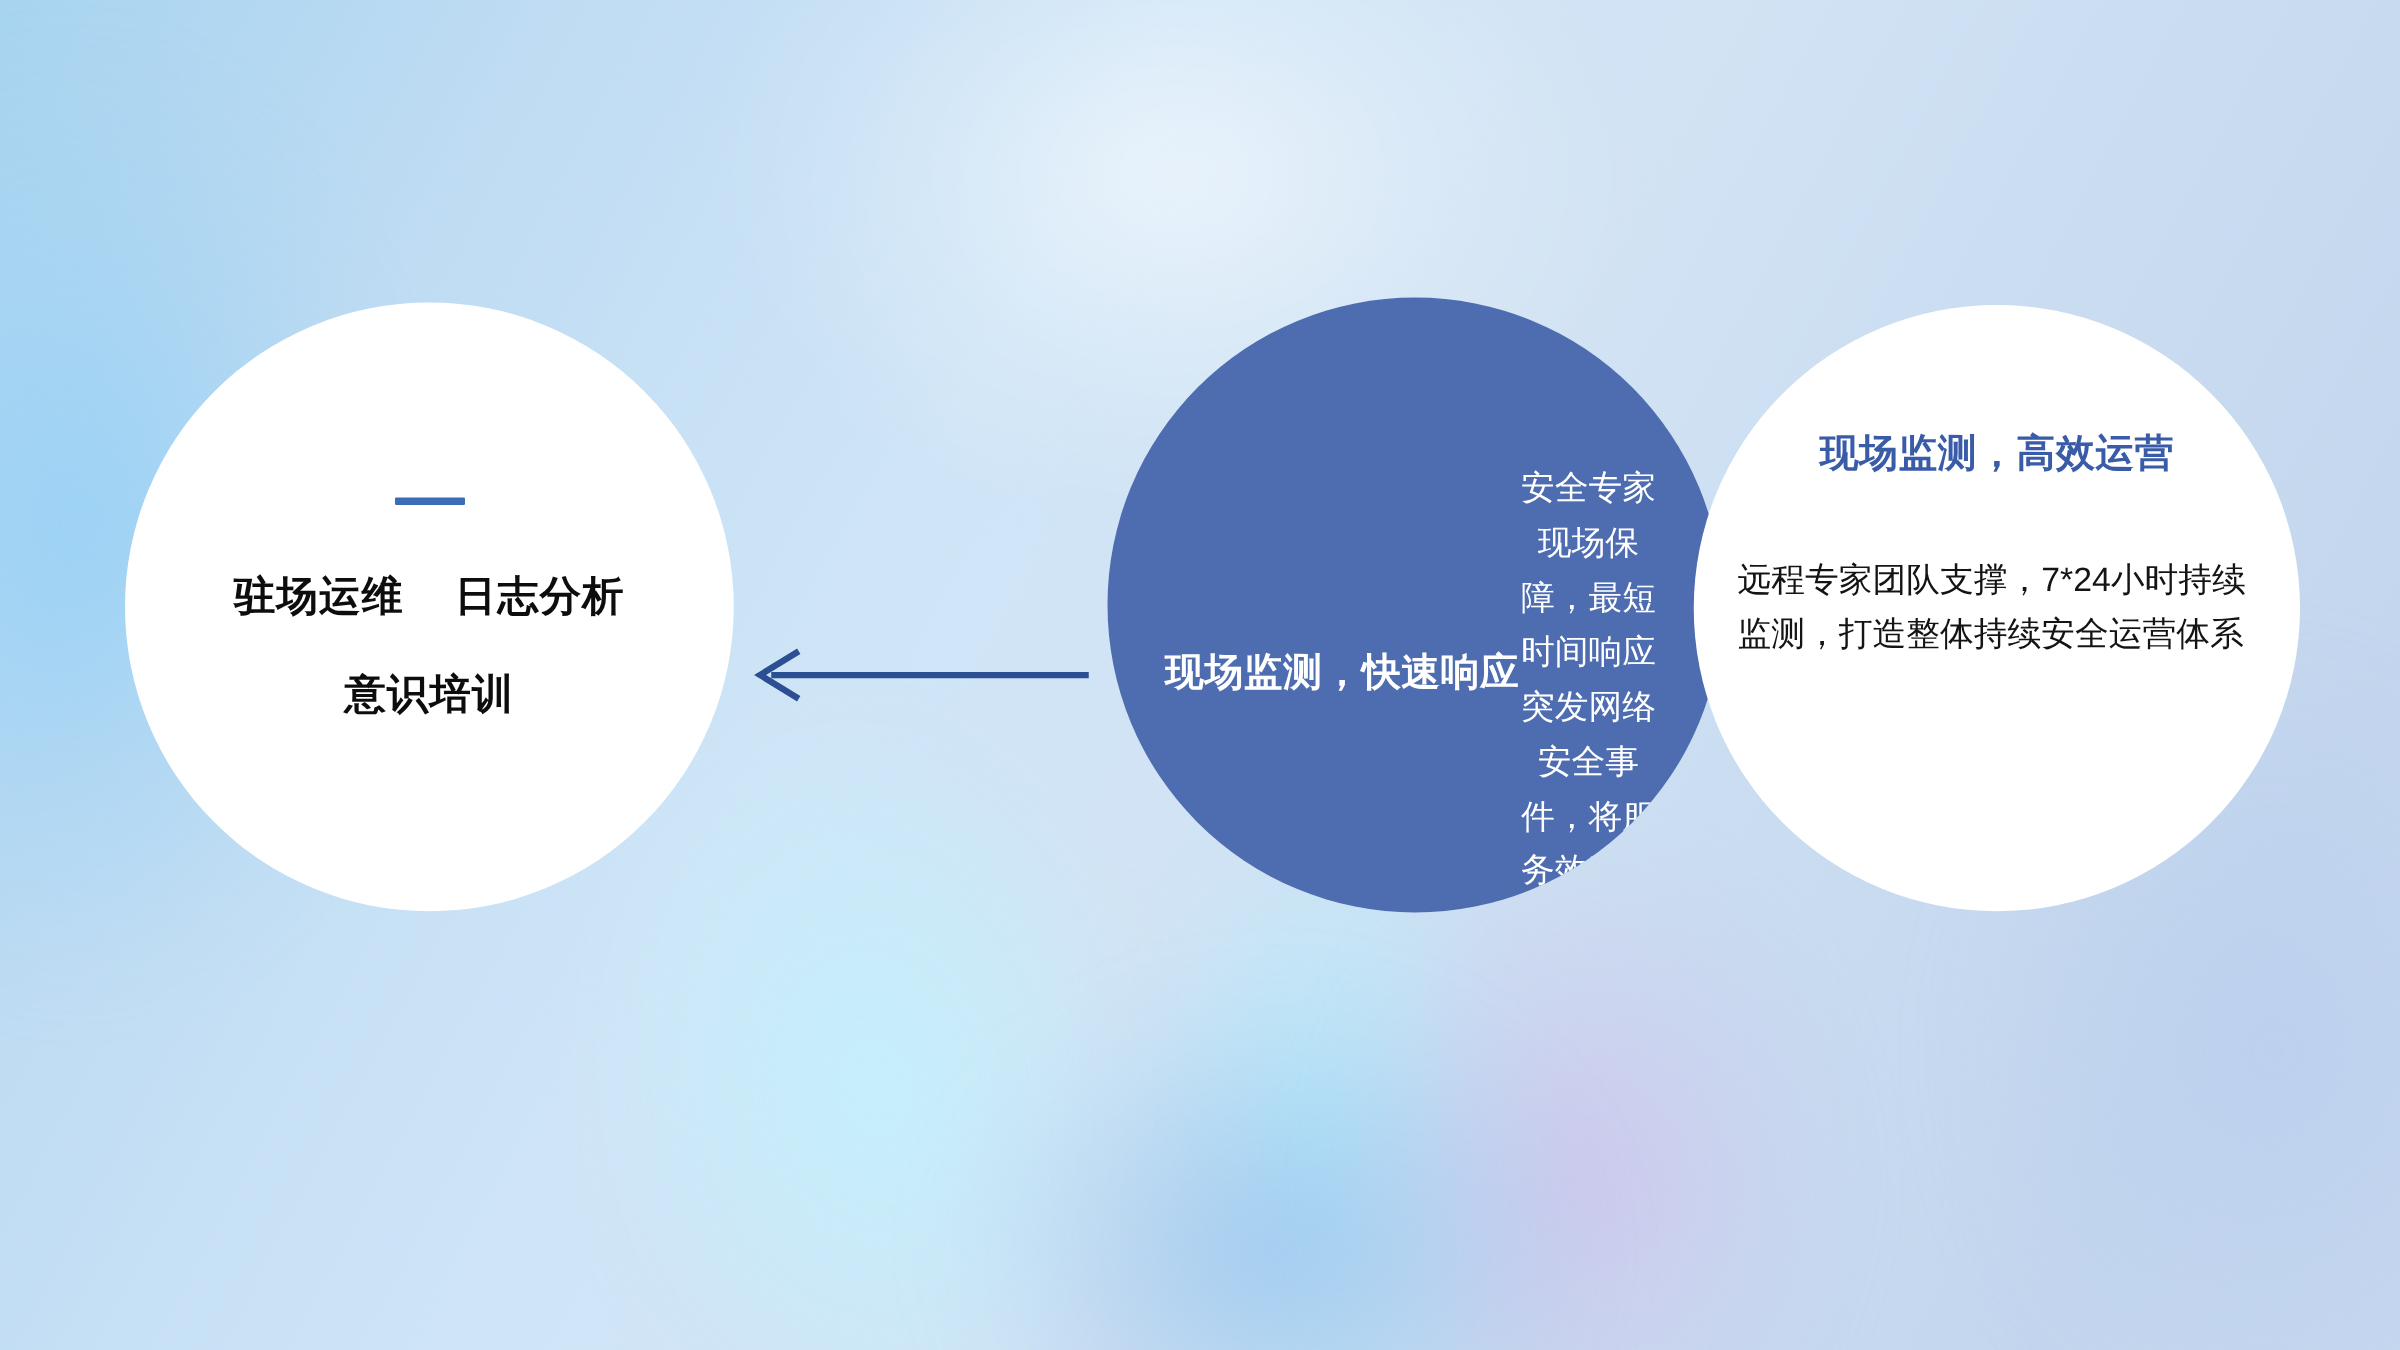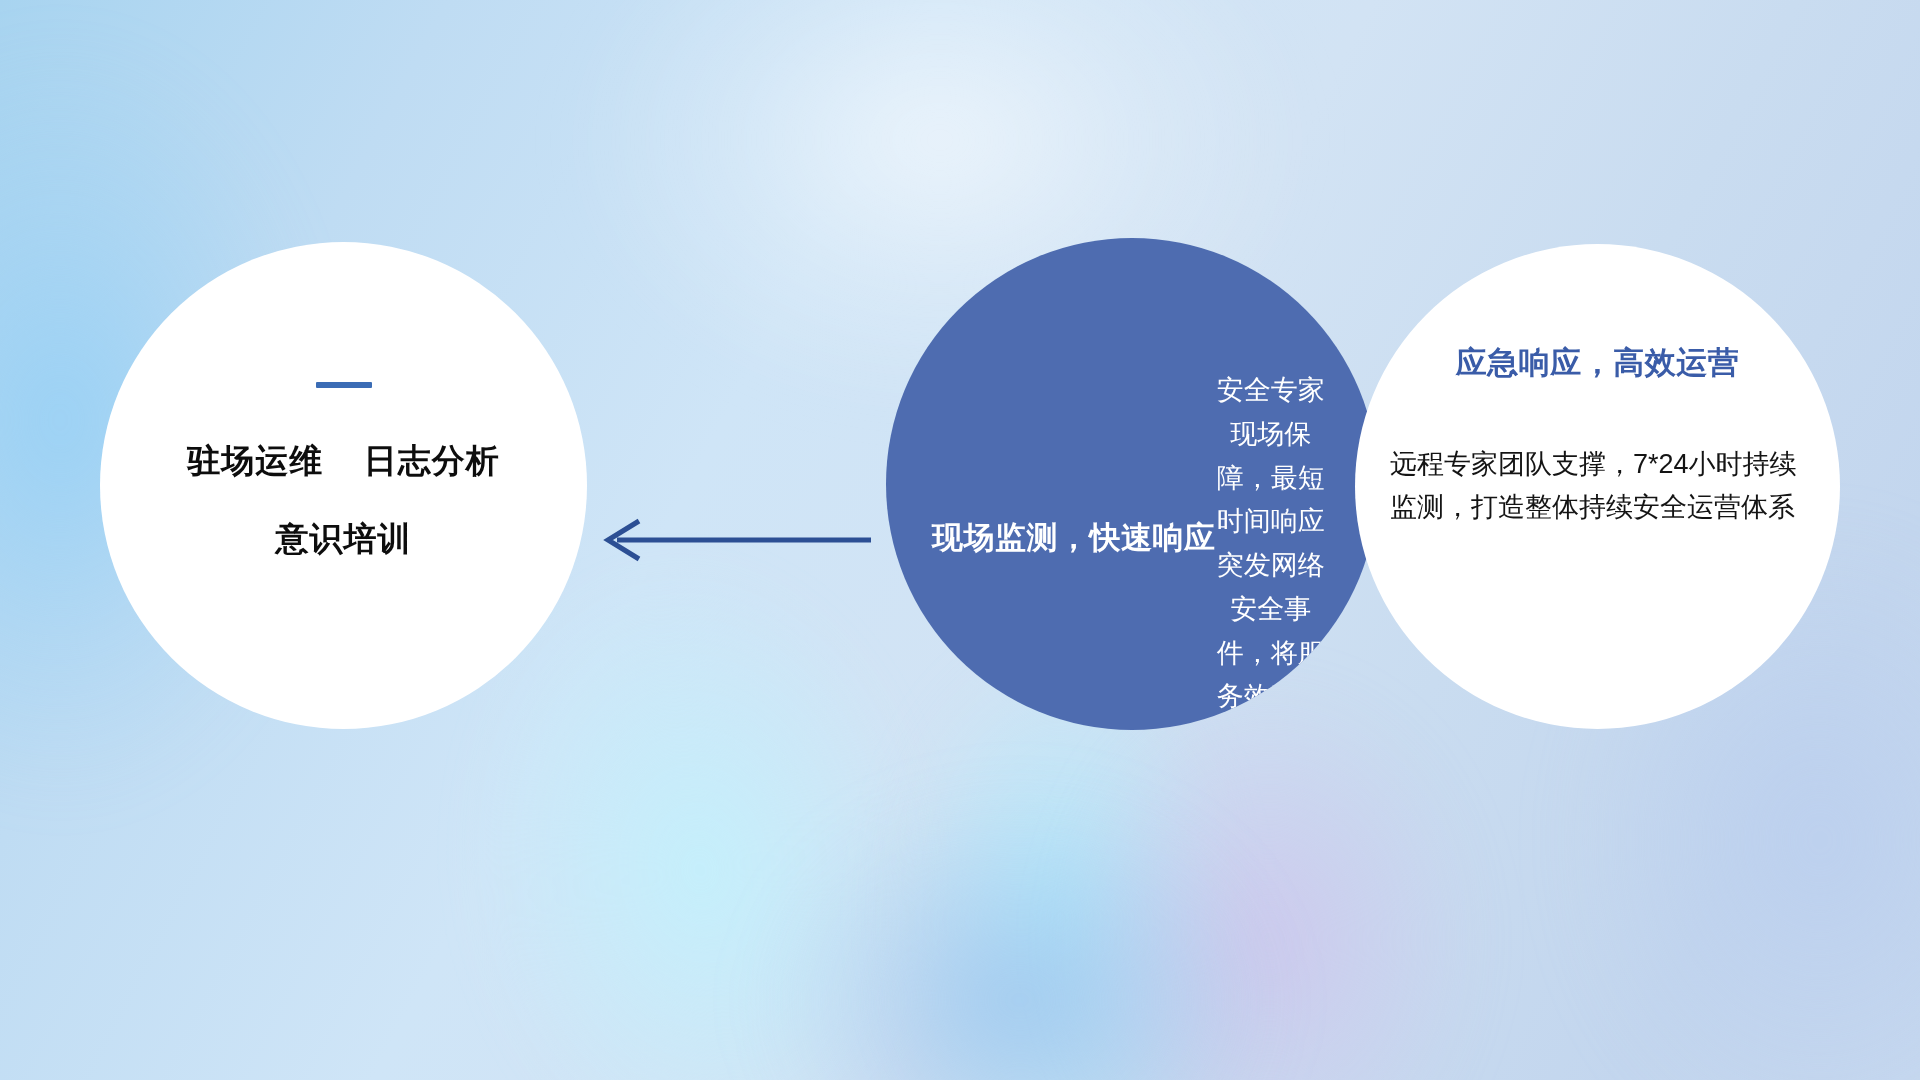--- a/index.html
+++ b/index.html
@@ -88,21 +88,21 @@
   .circle-right {
     left: 1355px; top: 244px;
     width: 485px; height: 485px;
     background: #ffffff;
     z-index: 5;
   }
 
   
   .left-content {
     position: absolute;
-    left: 100px; top: 242px;
+    left: 100px; top: 258px;
     width: 487px; height: 487px;
     z-index: 6;
     display: flex;
     flex-direction: column;
     align-items: center;
     justify-content: flex-start;
     padding-top: 140px;
     box-sizing: border-box;
   }
   .dash {
@@ -226,17 +226,17 @@
       <polyline points="44,13 13,32 44,51" fill="none" stroke="#2c4f94" stroke-width="5" stroke-linejoin="miter" stroke-linecap="butt"></polyline>
     </svg>
   </div>
 
   <div class="mid-content">
     <div class="mid-heading">现场监测，快速响应</div>
     <div class="mid-body">安全专家现场保障，最短时间响应突发网络安全事件，将服务效率最大化</div>
   </div>
 
   <div class="right-content">
-    <div class="right-heading">应急响应，高效运营</div>
+    <div class="right-heading">现场监测，高效运营</div>
     <div class="right-body">远程专家团队支撑，7*24小时持续监测，打造整体持续安全运营体系</div>
   </div>
 
 </div>
 
 </body></html>

